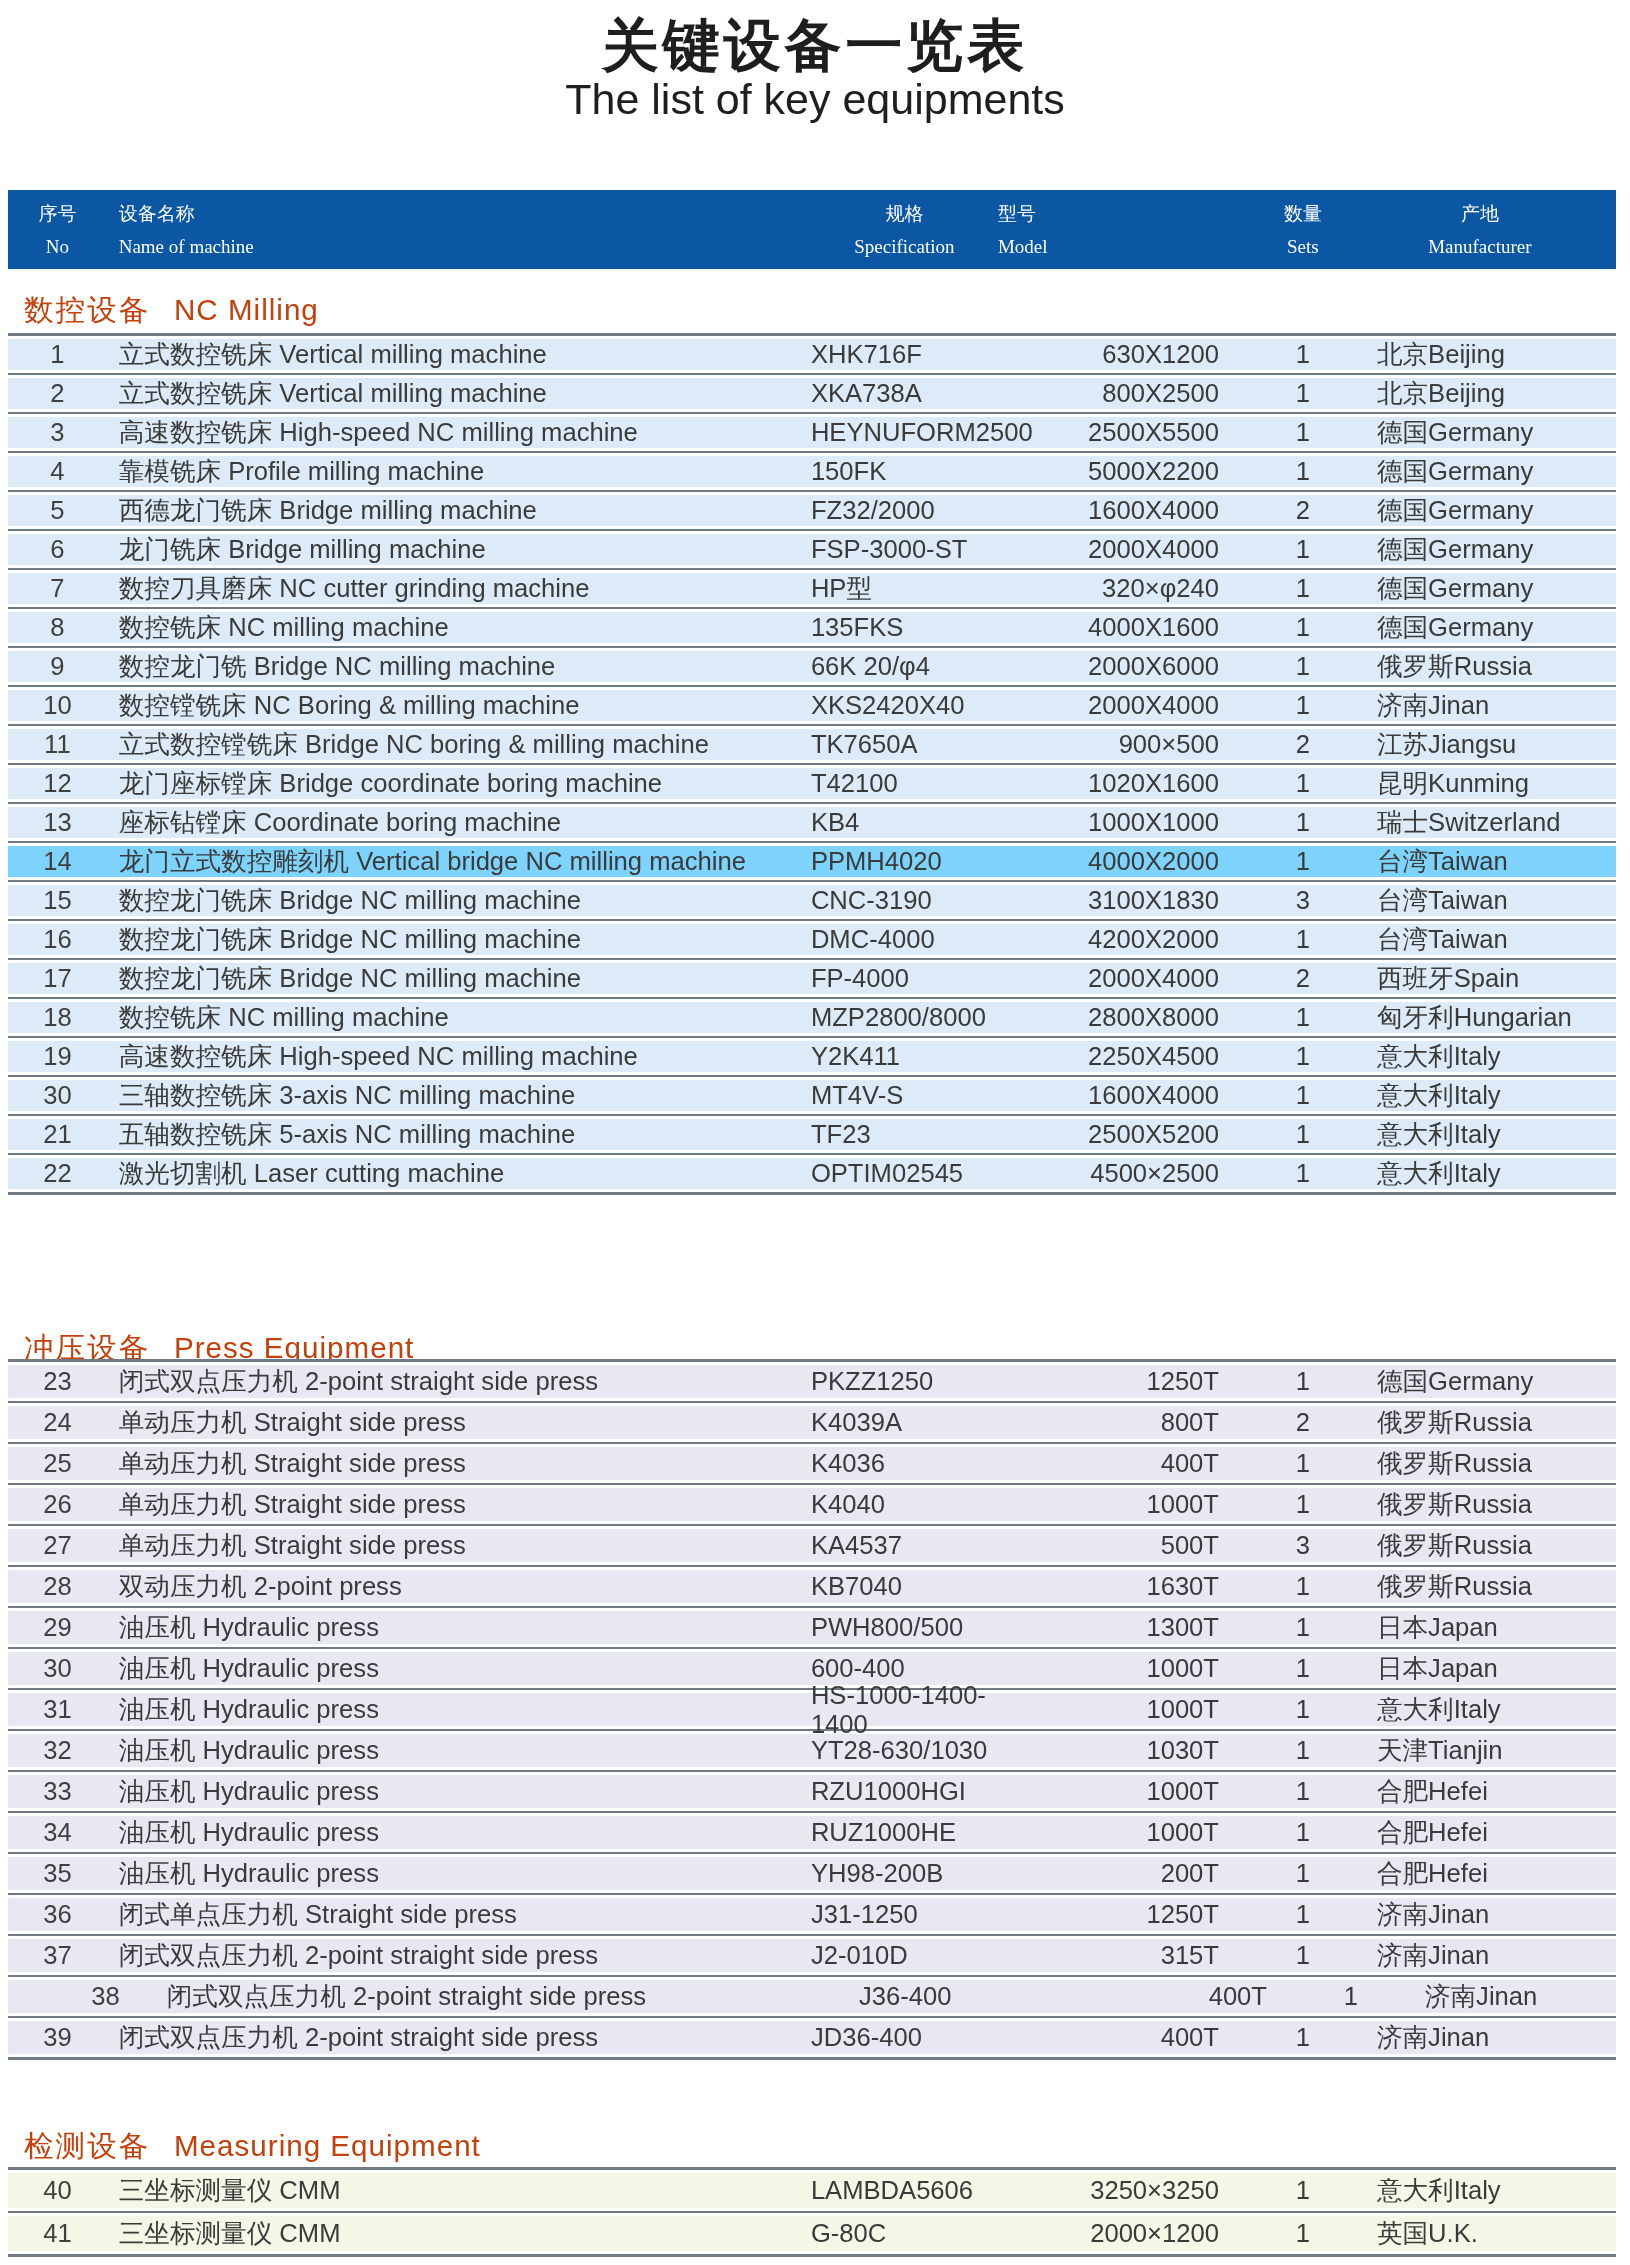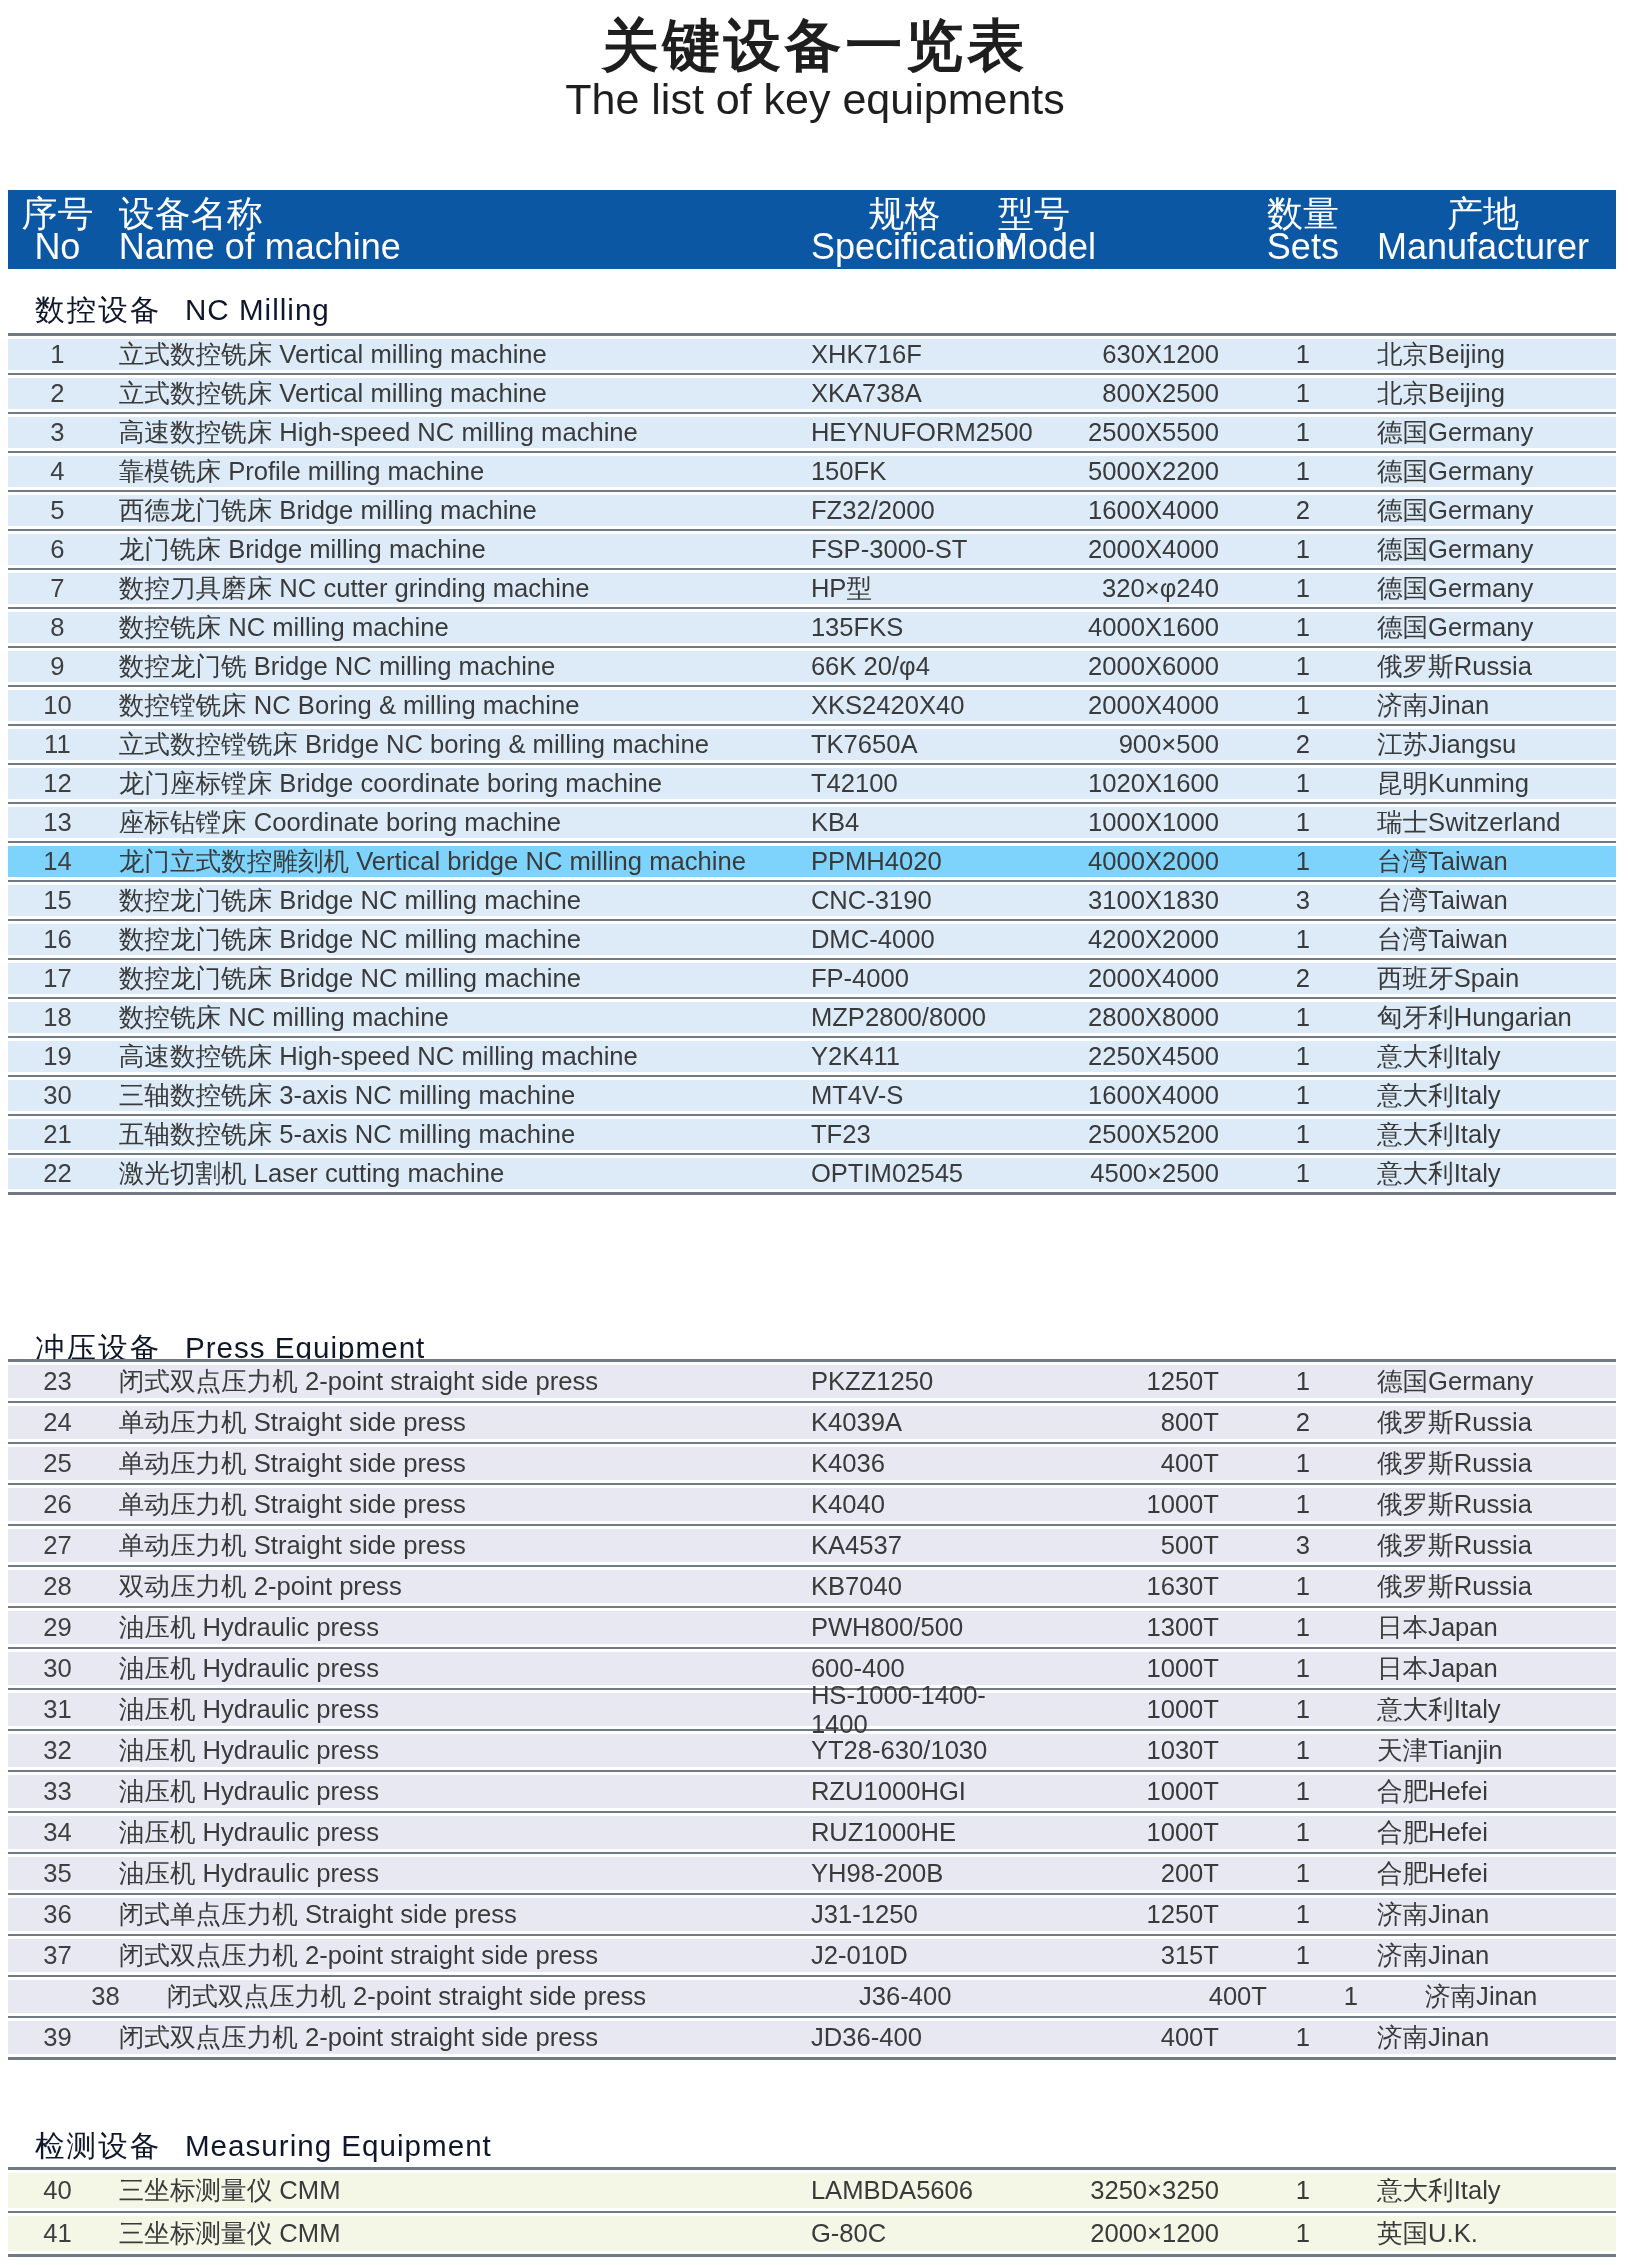--- a/index.html
+++ b/index.html
@@ -18,33 +18,33 @@
   .title-en{
     position:absolute;top:75px;left:0;width:100%;
     text-align:center;font-size:43px;font-weight:400;
     color:#1e1e1e;letter-spacing:0px;
   }
   .thead{
     position:absolute;top:190px;left:7.9px;width:1608px;height:79px;
     background:#0b57a3;color:#ffffff;
     display:flex;align-items:stretch;
   }
-  .hcell{display:flex;flex-direction:column;justify-content:center;line-height:33px;font-size:36px;}
+  .hcell{display:flex;flex-direction:column;justify-content:center;line-height:33px;font-size:19px;font-family:Liberation Serif, serif;}
   .c-no{width:99px;text-align:center;flex:0 0 auto;}
   .c-name{width:704px;text-align:left;padding-left:11.8px;box-sizing:border-box;flex:0 0 auto;}
   .c-model{width:231px;text-align:left;flex:0 0 auto;}
   .c-spec{width:187px;text-align:right;padding-right:9.9px;box-sizing:border-box;flex:0 0 auto;}
   .c-sets{width:148px;text-align:center;flex:0 0 auto;}
   .c-origin{flex:1 1 auto;text-align:left;padding-right:7.9px;box-sizing:border-box;}
   .hcell.c-spec{text-align:center;padding-right:0;}
   .hcell.c-origin{text-align:center;padding-right:33px;box-sizing:border-box;}
 
   .sec-title{
-    position:absolute;left:35px;
-    font-size:29.6px;color:#0f172a;letter-spacing:2px;
+    position:absolute;left:24px;
+    font-size:29.6px;color:#c2410c;letter-spacing:2px;
     white-space:nowrap;
   }
   .sec-title .en{margin-left:23.6px;letter-spacing:1px;}
 
   .tbl{
     position:absolute;left:7.9px;width:1608px;
     border-top:3px solid #707a84;border-bottom:3px solid #707a84;
   }
   .row{
     display:flex;align-items:center;

